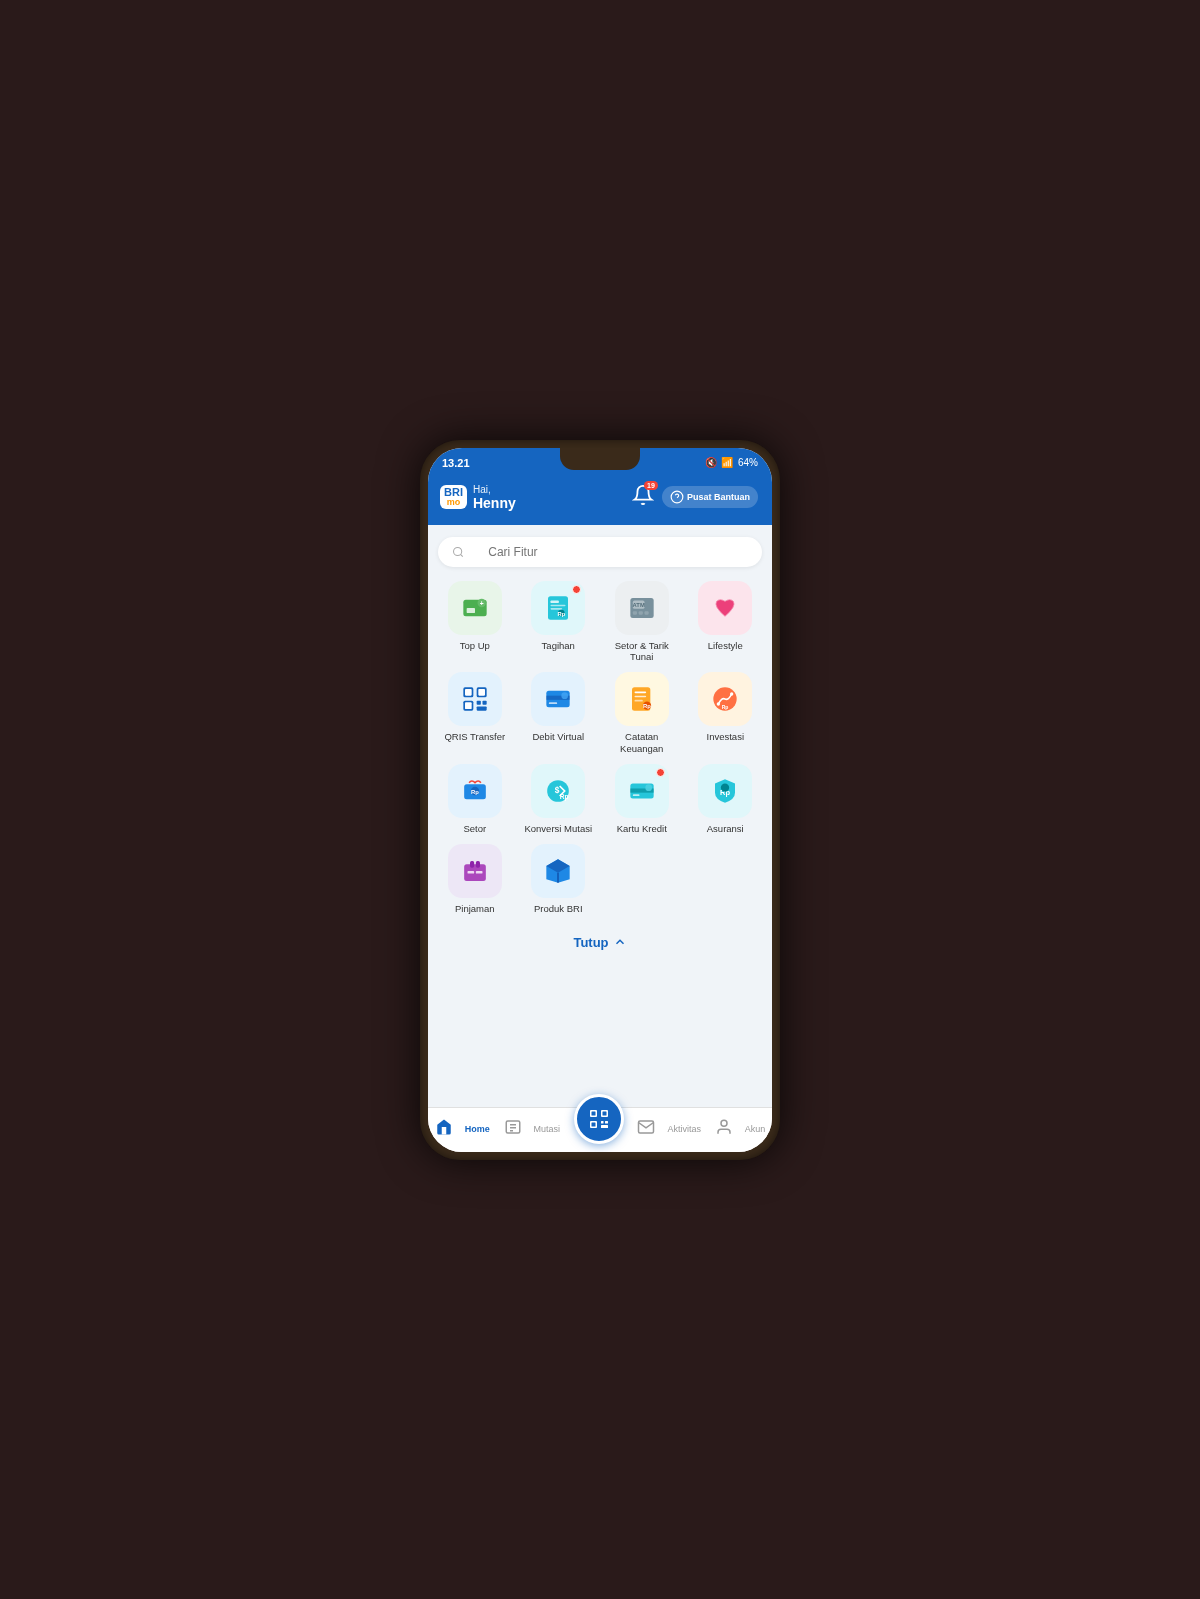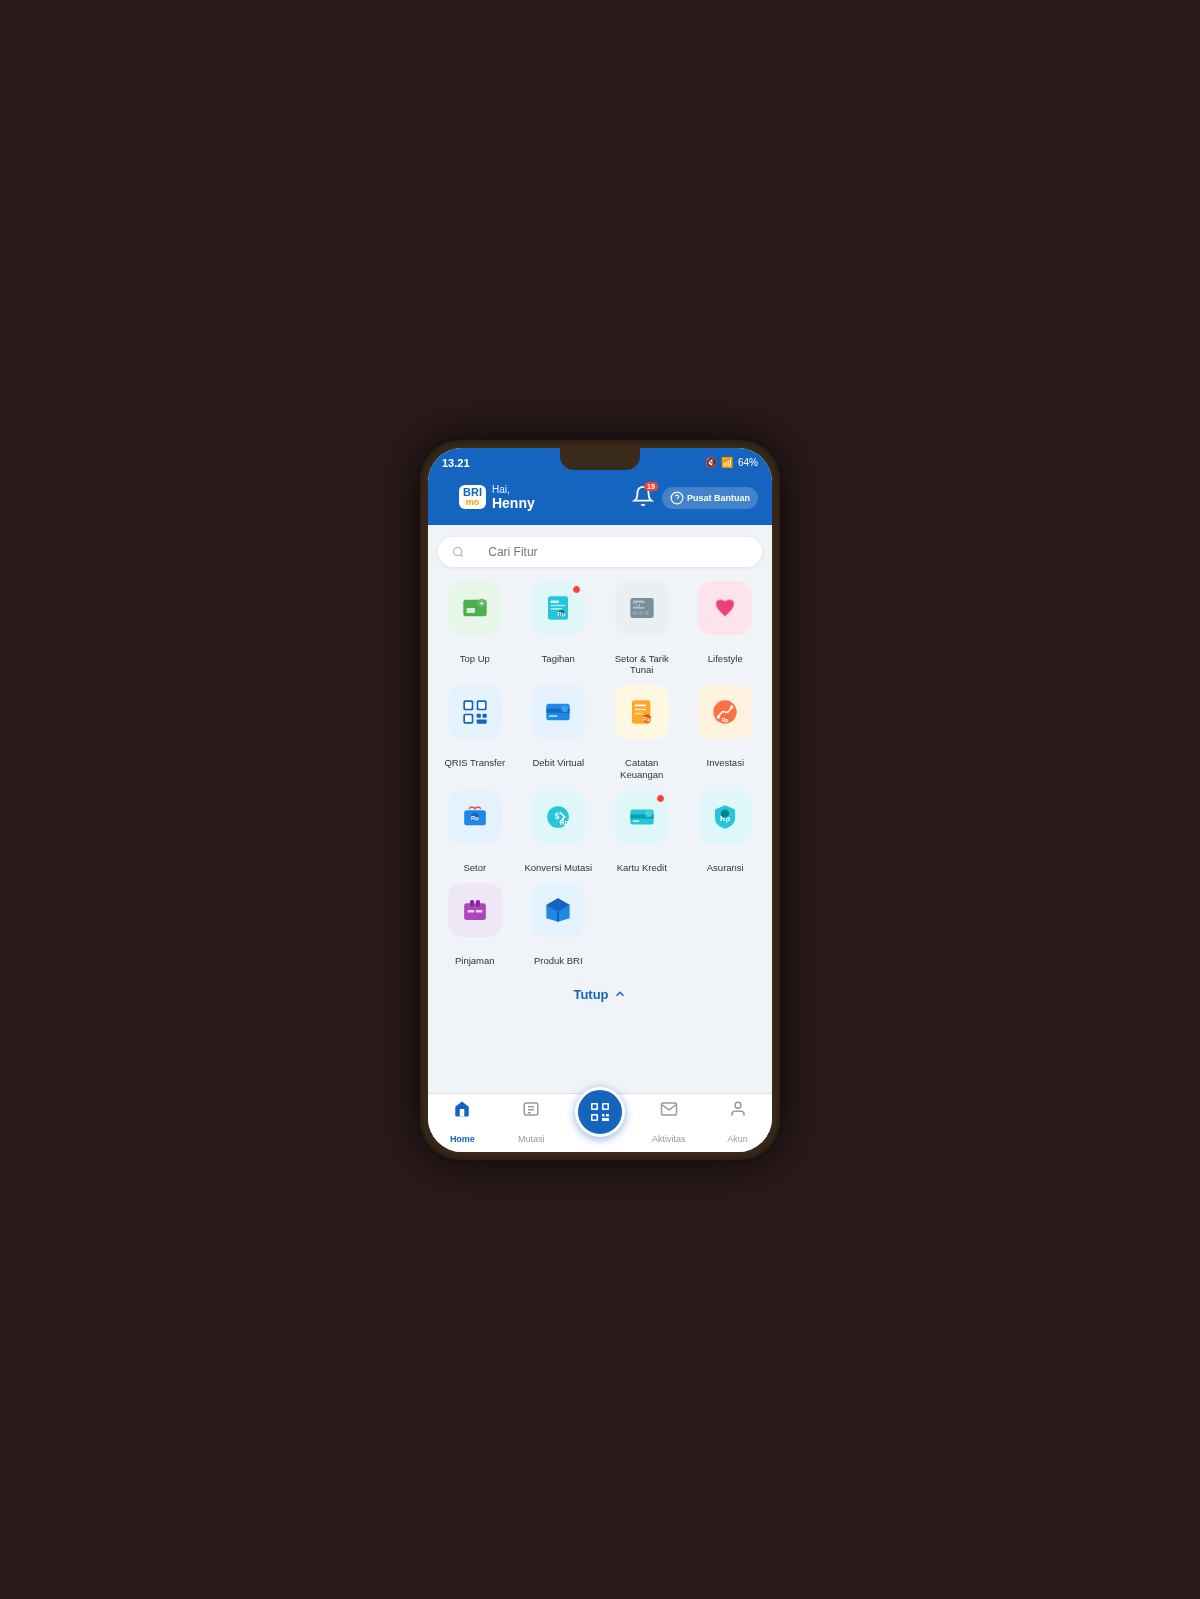--- a/index.html
+++ b/index.html
@@ -67,23 +67,23 @@
       display: flex;
       align-items: center;
       gap: 4px;
       color: white;
       font-size: 10px;
     }
 
     
     .app-header {
       background: #1565C0;
-      padding: 8px 14px 14px 31px;
-      display: flex;
-      align-items: flex-end;
+      padding: 8px 14px 14px 12px;
+      display: flex;
+      align-items: center;
       justify-content: space-between;
       gap: 20px;
     }
 
     .brand-area {
       display: flex;
       align-items: center;
       gap: 6px;
     }
 
@@ -199,21 +199,21 @@
       display: grid;
       grid-template-columns: repeat(4, 1fr);
       gap: 10px;
       margin-bottom: 12px;
     }
 
     .menu-item {
       display: flex;
       flex-direction: column;
       align-items: center;
-      gap: 18px;
+      gap: 5px;
       cursor: pointer;
     }
 
     .menu-icon-wrap {
       position: relative;
       width: 54px;
       height: 54px;
       border-radius: 14px;
       display: flex;
       align-items: center;
@@ -281,21 +281,21 @@
       border-top: 1px solid #e0e0e0;
       display: flex;
       align-items: center;
       justify-content: space-around;
       padding: 6px 0 8px 0;
       position: relative;
     }
 
     .nav-item {
       display: flex;
-      flex-direction: column;
+      flex-direction: row;
       align-items: center;
       gap: 12px;
       cursor: pointer;
       min-width: 50px;
     }
 
     .nav-label {
       font-size: 9px;
       color: #999;
     }

